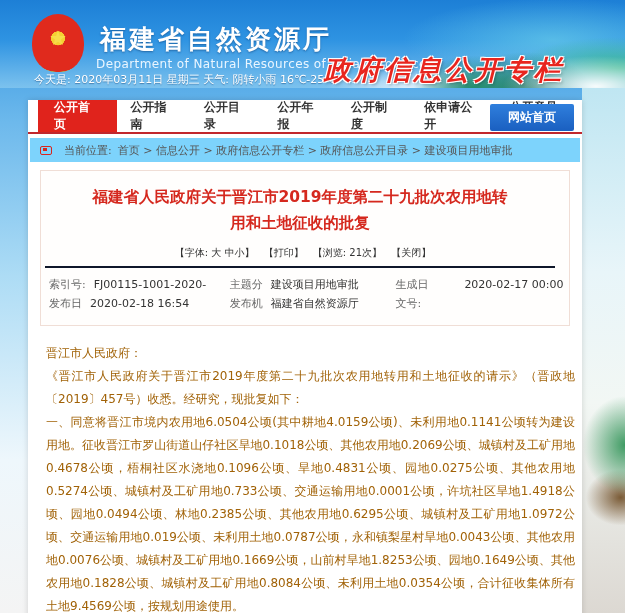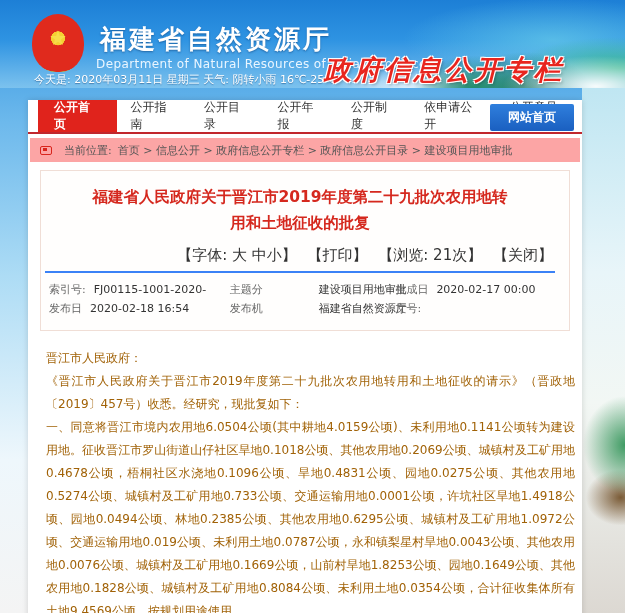--- a/index.html
+++ b/index.html
@@ -43,43 +43,43 @@
       radial-gradient(ellipse 60px 70px at 100% 68%, #3f9b63, rgba(63,155,99,0) 70%),
       radial-gradient(ellipse 50px 40px at 90% 78%, #7a5b36, rgba(122,91,54,0) 70%),
       linear-gradient(180deg,#bfe6f2 0%,#e8f5f9 35%,#f2f7f4 60%,#dcd8d2 100%); }
 
   
   .panel { position:absolute; left:28px; top:100px; width:554px; height:538px; background:#fff;
     box-shadow:0 0 6px rgba(0,0,0,.15); overflow:hidden; }
 
   
   .nav { position:relative; height:34px; border-bottom:2px solid #c1272d; display:flex; align-items:stretch; }
-  .nav-item { font-size:12px; color:#333; display:flex; align-items:center; padding:0 13px; cursor:pointer; }
+  .nav-item { font-size:12px; color:#333; display:flex; align-items:center; padding:0 13px; cursor:pointer;font-weight:bold; }
   .nav-item.active { background:#e0231c; color:#fff; font-weight:bold; margin-left:10px; padding:0 16px; }
   .home-btn { position:absolute; right:8px; top:4px; background:linear-gradient(180deg,#2f7fdd,#1a5fc0);
     color:#fff; font-size:12px; font-weight:bold; padding:5px 18px; border-radius:2px; cursor:pointer; }
 
   
-  .crumb { display:flex; align-items:center; height:24px; background:#fca5a5; margin:4px 2px 0 2px;
+  .crumb { display:flex; align-items:center; height:24px; background:#7dd3fc; margin:4px 2px 0 2px;
     padding:0 10px; font-size:11px; color:#555; }
   .crumb-icon { width:12px; height:9px; border:1.5px solid #d9251d; border-radius:2px; margin-right:12px;
     position:relative; }
   .crumb-icon::after { content:""; position:absolute; left:2px; top:1px; width:4px; height:3px; background:#d9251d; }
 
   
   .art-box { margin:8px 12px 0 12px; border:1px solid #f0ded6; background:#fffefd; padding:12px 14px 10px 4px; }
   .art-title { color:#d5281e; font-size:15.5px; font-weight:bold; text-align:center; line-height:1.65;
     padding:2px 40px 6px 40px; }
-  .tools { text-align:right; font-size:15px; color:#333; padding:4px 2px 6px 2px;
-    border-bottom:2px solid #3b82f6; }
+  .tools { text-align:center; font-size:10px; color:#333; padding:4px 2px 6px 2px;
+    border-bottom:2px solid #0f172a; }
   .tools span { margin-left:6px; cursor:pointer; }
   .meta { padding:7px 4px 2px 4px; font-size:11px; }
   .meta-row { display:flex; line-height:19px; }
   .meta-cell { display:flex; }
-  .meta-cell.c1 { width:36%; } .meta-cell.c2 { width:33%;gap:48px; } .meta-cell.c3 { width:31%; }
+  .meta-cell.c1 { width:36%; } .meta-cell.c2 { width:33%; } .meta-cell.c3 { width:31%;gap:28px; }
   .meta-label { color:#666; margin-right:8px; white-space:nowrap; }
   .meta-value { color:#333; white-space:nowrap; }
 
   
   .body-text { padding:16px 7px 0 18px; }
   .body-text p { font-size:12px; line-height:23px; text-align:justify; color:#a16207; margin:0; }
 </style>
 </head>
 <body>
 

